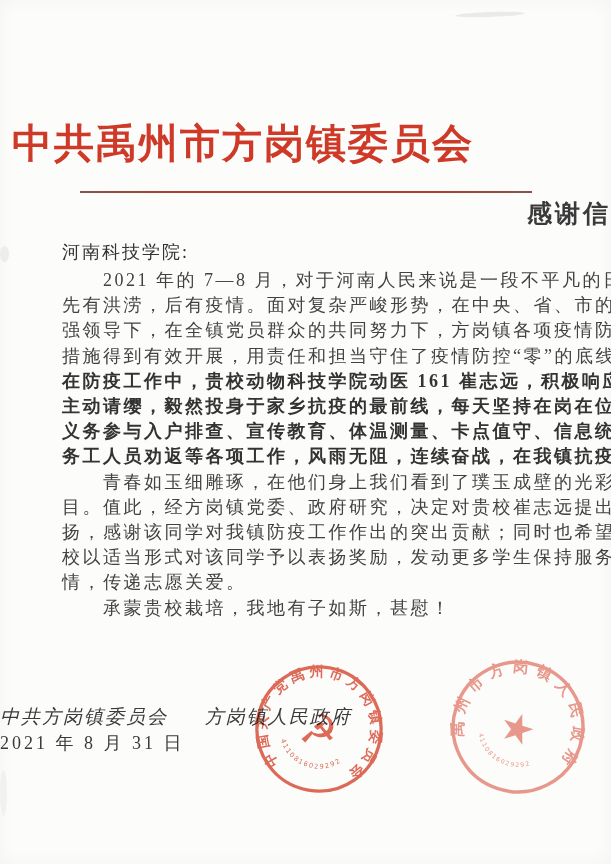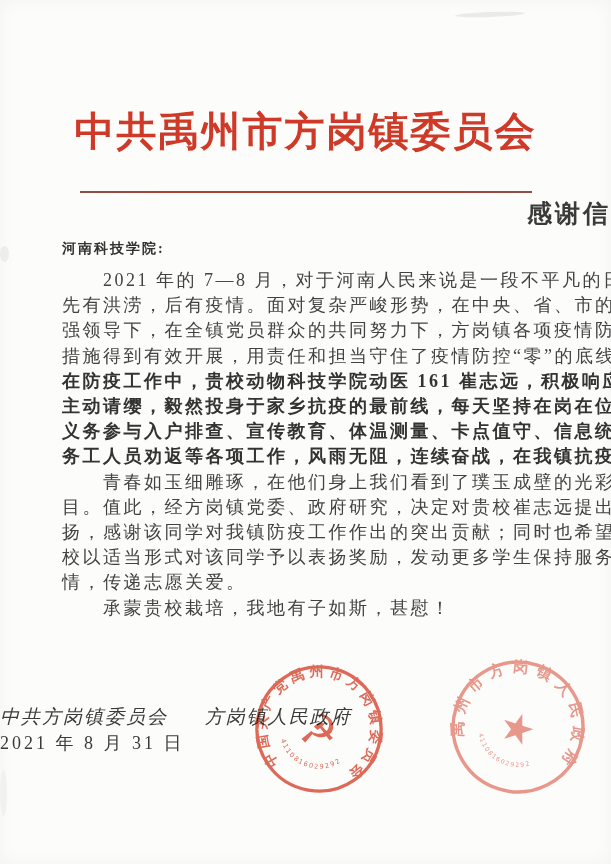--- a/index.html
+++ b/index.html
@@ -7,42 +7,42 @@
     position:relative;
     width:611px;height:864px;
     margin:0 auto;
     background:#fcfcfb;
     font-family:"Liberation Serif","DejaVu Serif",serif;
     overflow:hidden;
     box-shadow:inset 0 0 18px rgba(0,0,0,0.04);
   }
   .org-title{
     position:absolute;top:104px;left:0;right:0;
-    text-align:center;
+    text-align:left;
     font-size:40px;font-weight:700;
     letter-spacing:2px;
     color:#ce3a27;
-    margin:0;
+    margin:12px;
   }
   .divider{
     position:absolute;top:191px;left:80px;
     width:452px;height:2px;
     background:linear-gradient(to right,#8c5048,#aa4033 20%,#aa4033 80%,#8c5048);
   }
   .letter-title{
     position:absolute;top:197px;left:0;right:0;
     text-align:right;
     font-size:25px;font-weight:700;
     letter-spacing:3px;
     color:#3a3a3a;
     margin:0;
   }
   .salutation{
     position:absolute;top:240px;left:62px;
-    font-size:14px;font-weight:700;
+    font-size:18px;font-weight:400;
     letter-spacing:2px;
     color:#333;
   }
   .body-block{
     position:absolute;top:268px;left:62px;width:492px;
   }
   .line{
     font-size:18px;line-height:25.2px;
     letter-spacing:2.5px;
     color:#424242;

